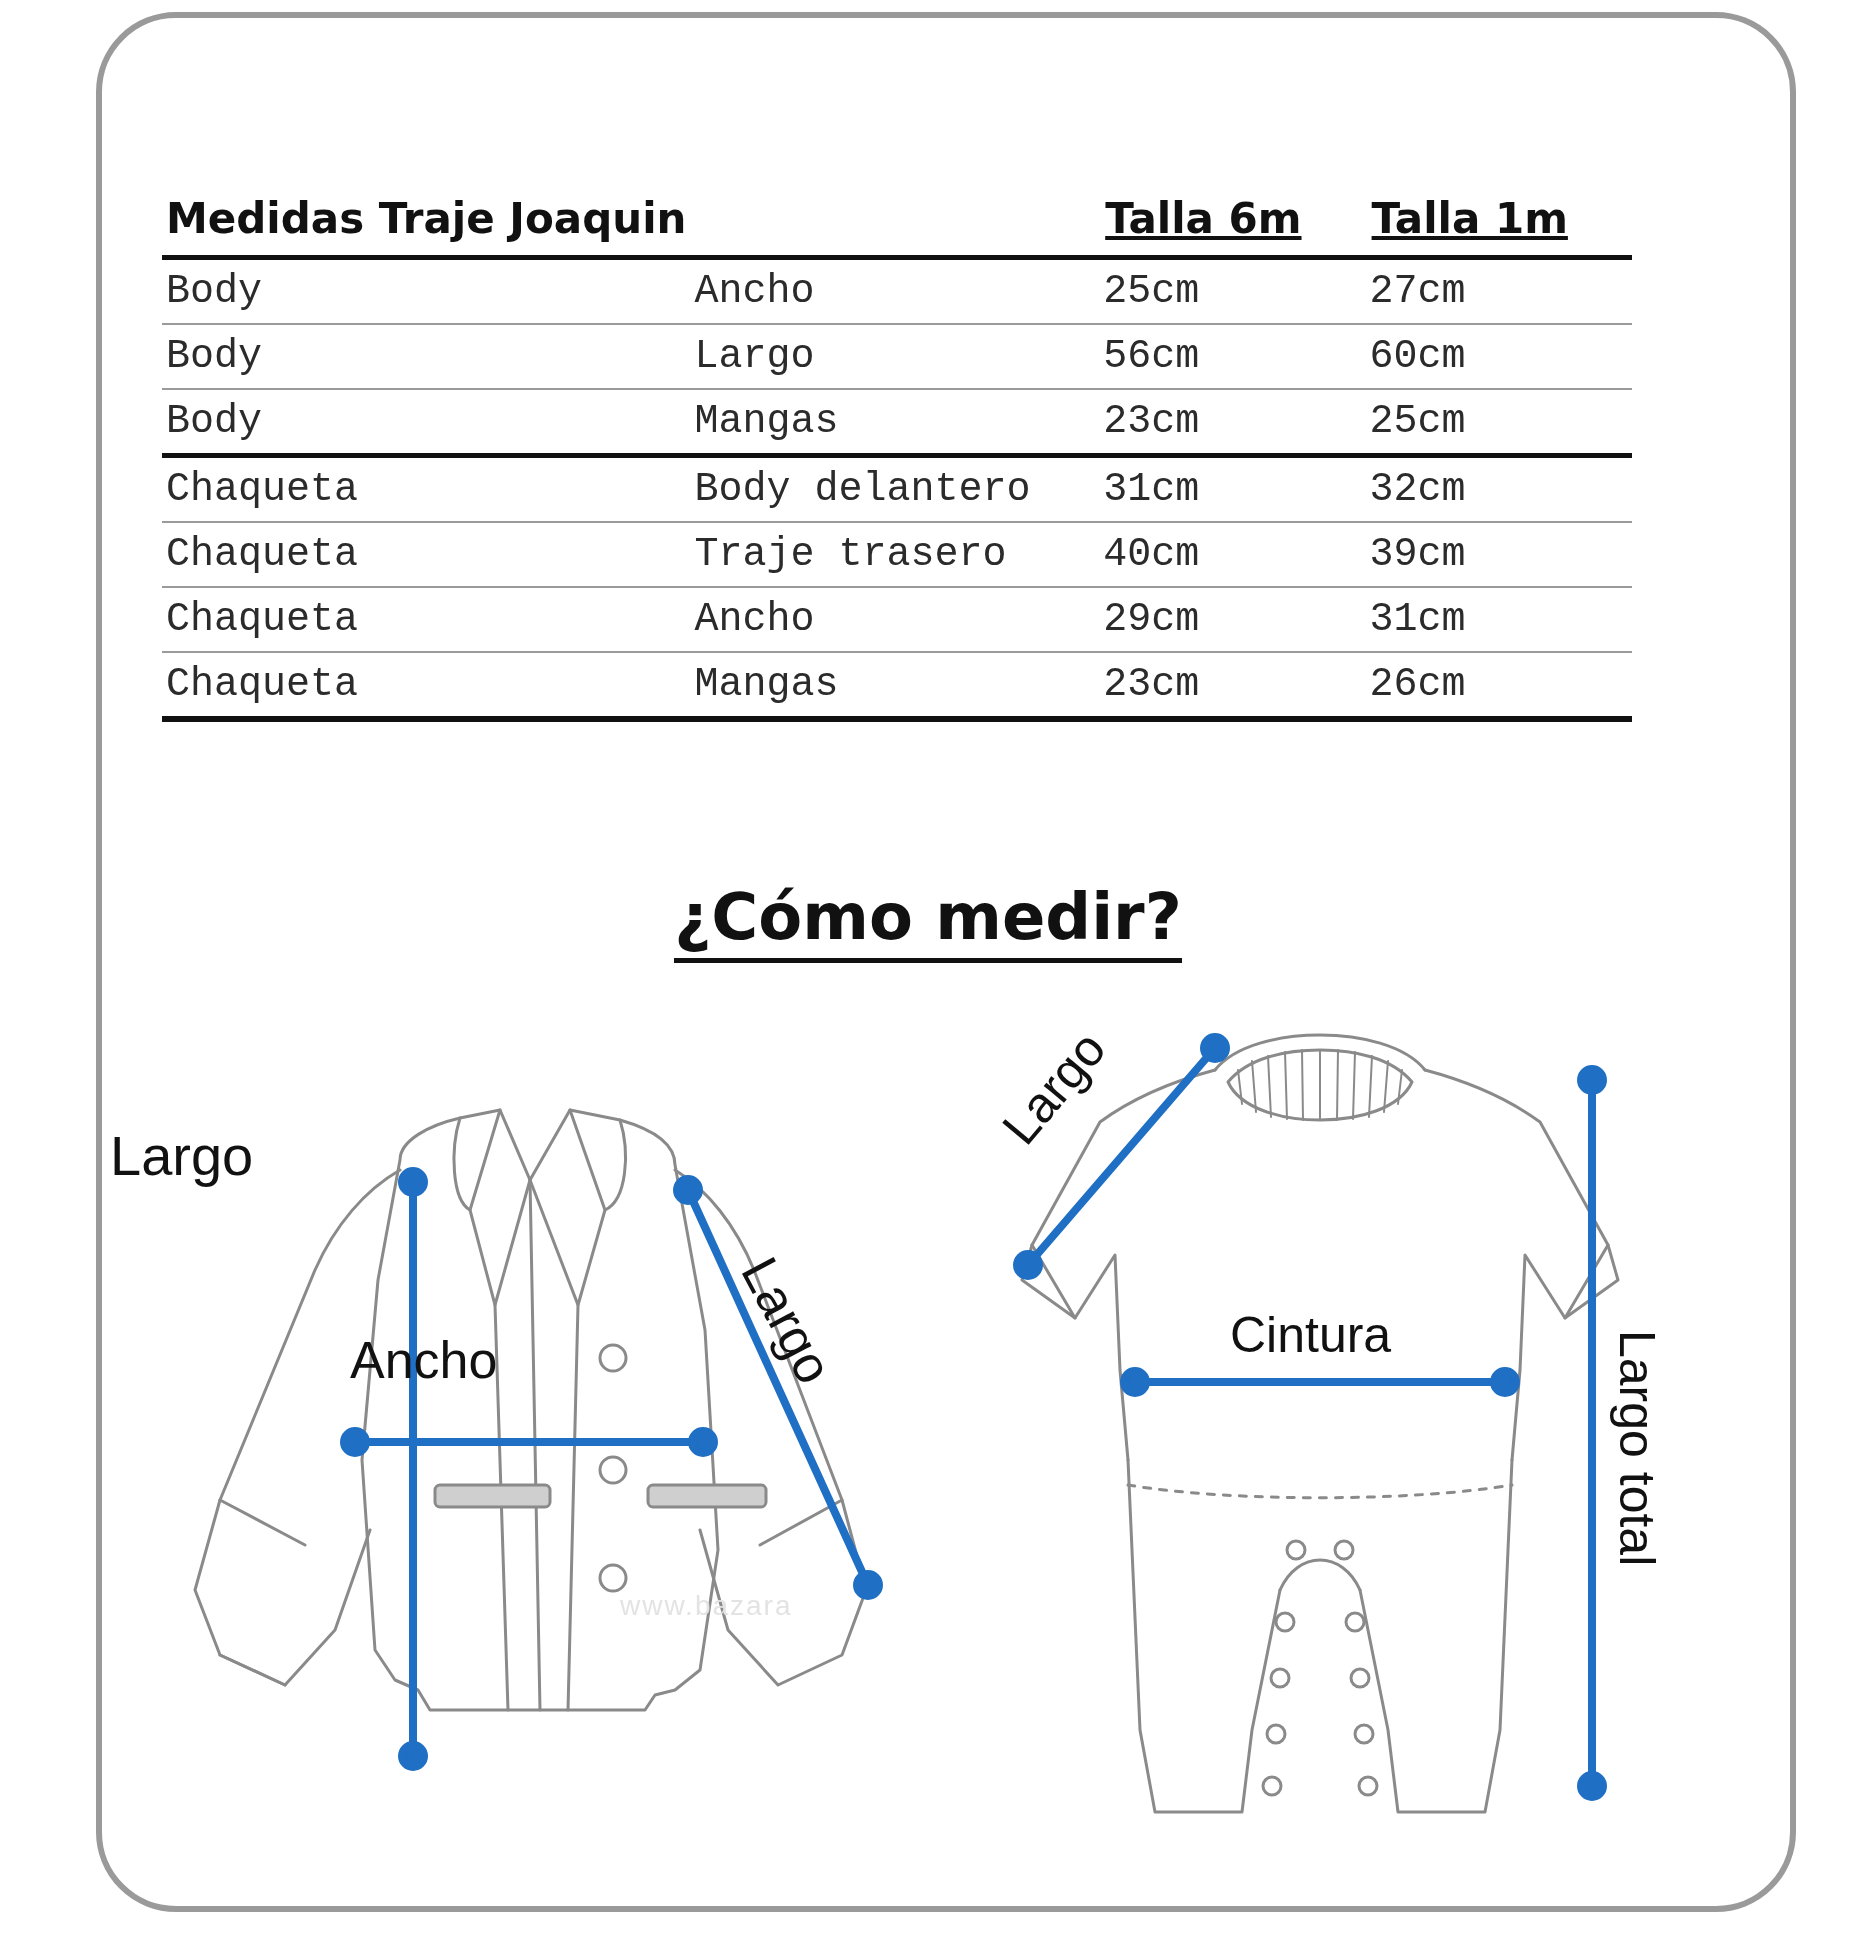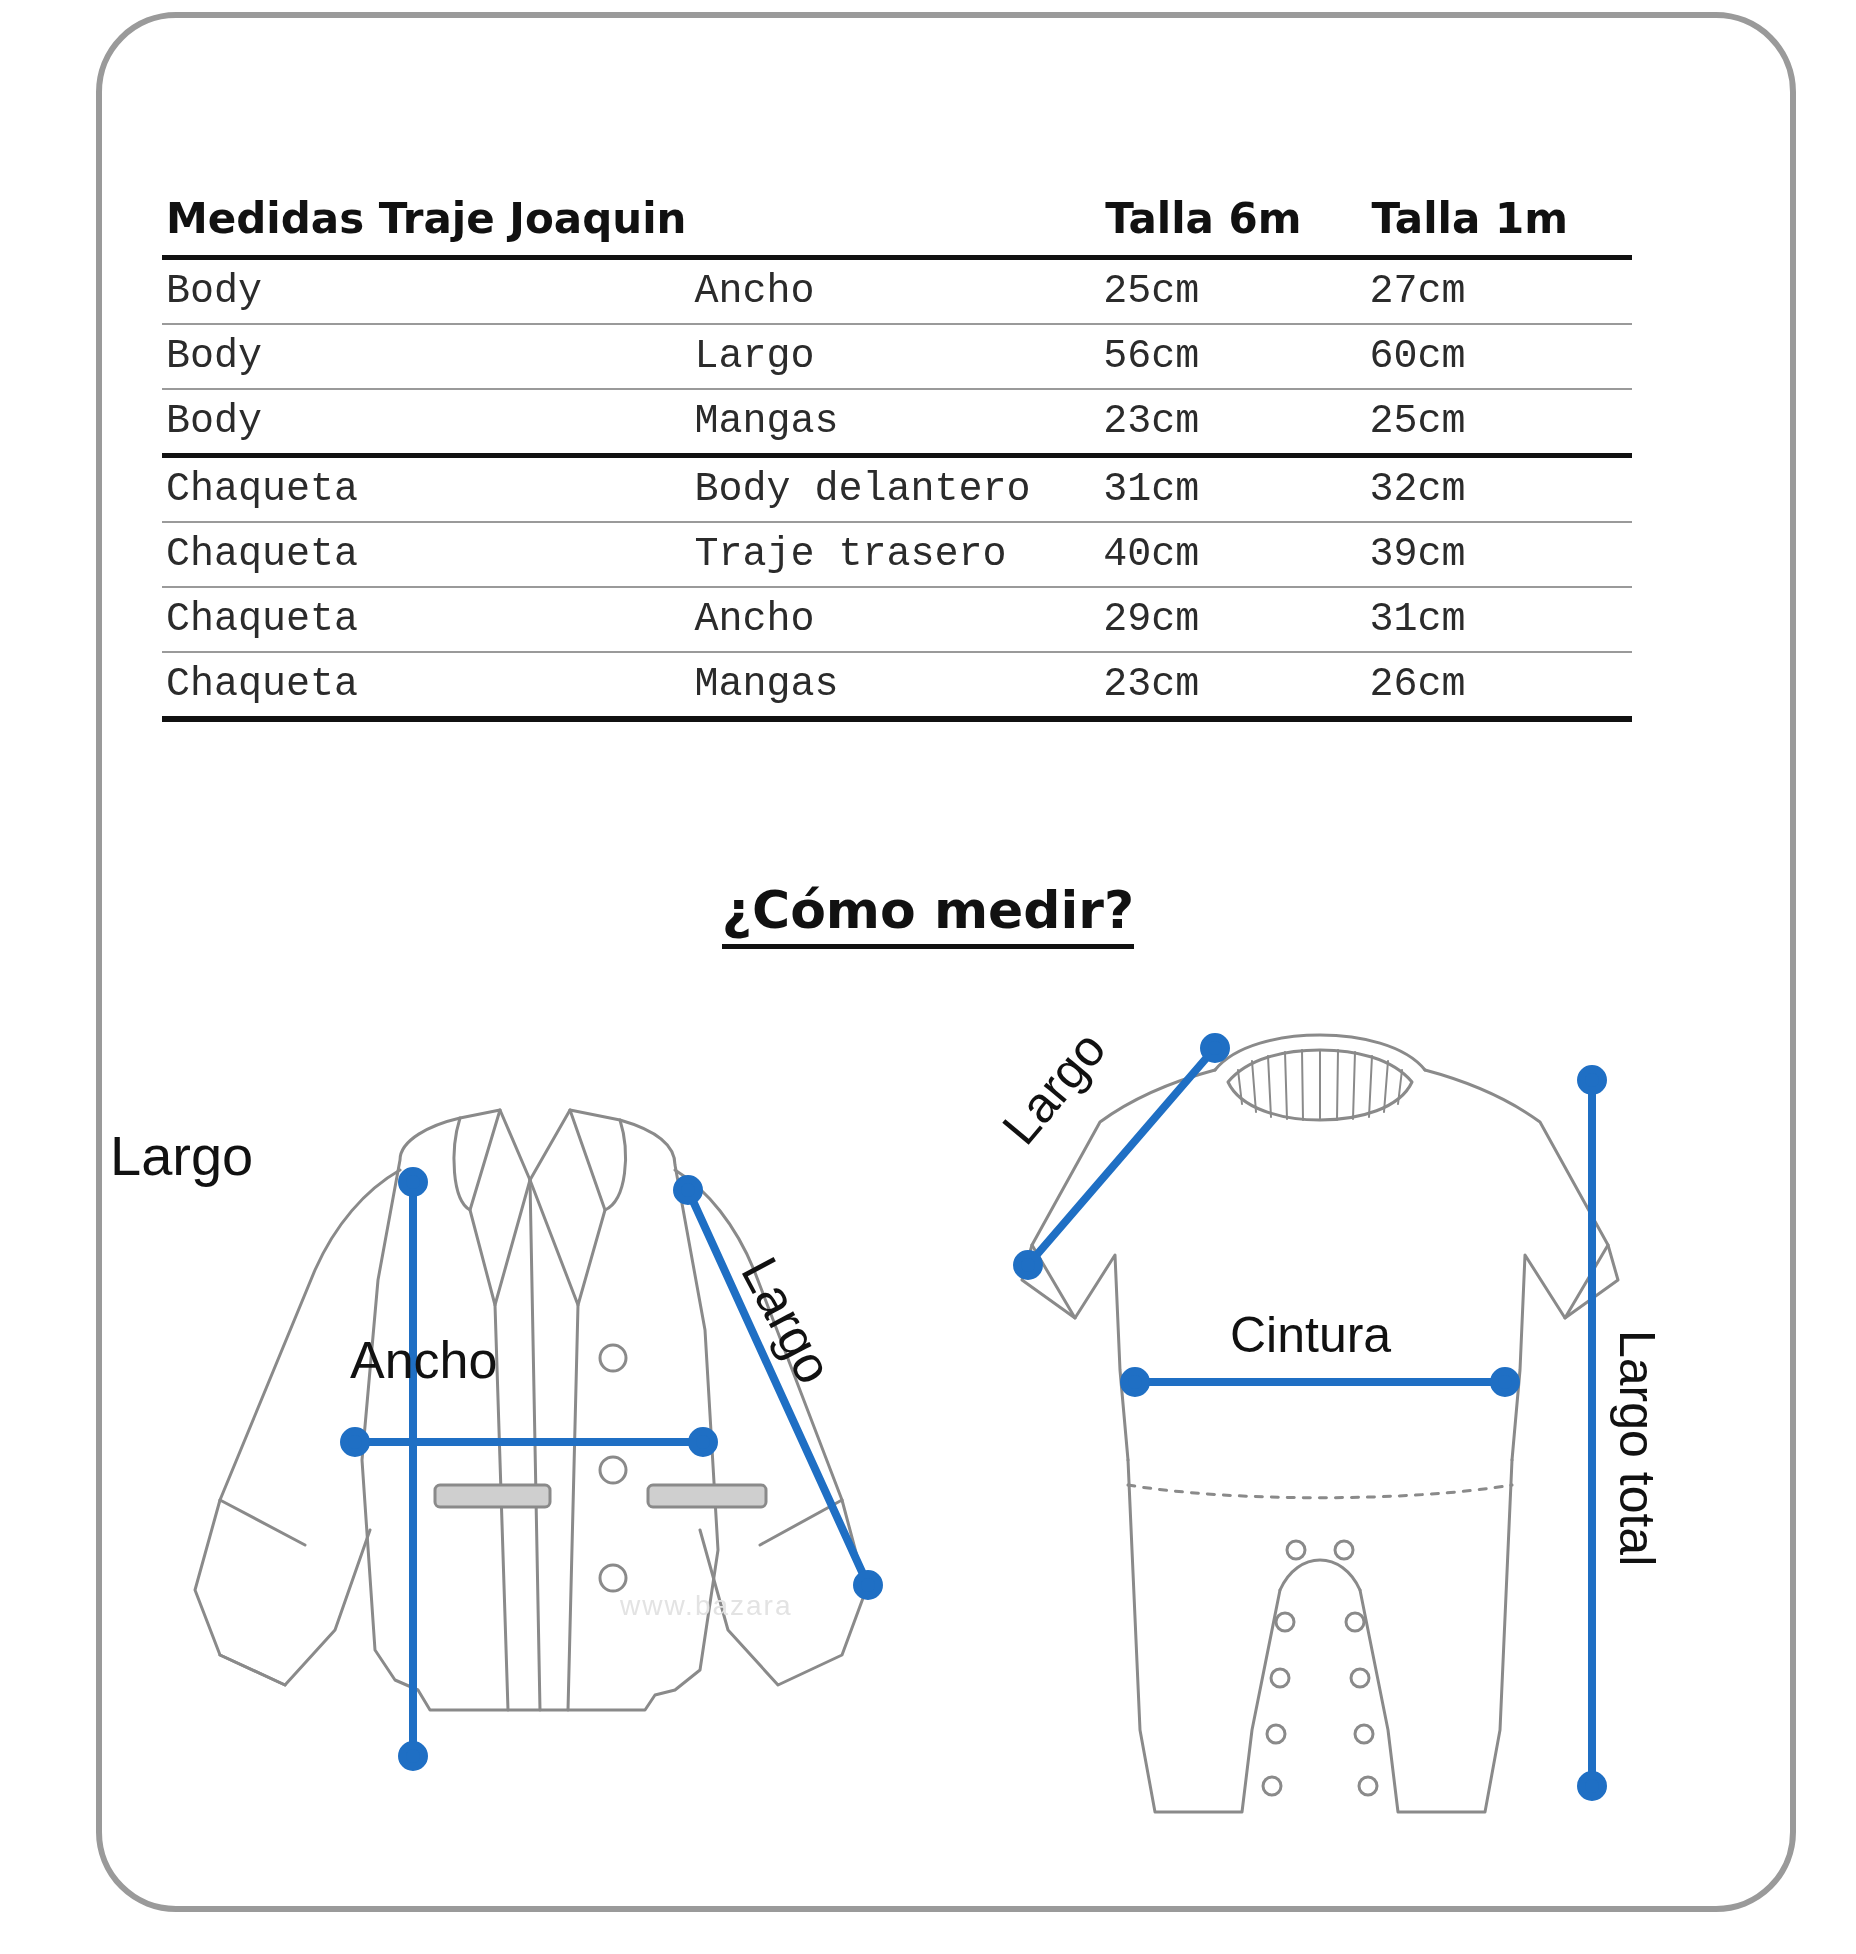--- a/index.html
+++ b/index.html
@@ -69,30 +69,30 @@
     border-bottom: 5px solid #111;
   }
   tbody tr:last-child {
     border-bottom: 6px solid #111;
   }
   .col-part { width: 300px; }
   .col-dim  { width: 480px; }
   .col-v1   { width: 330px; }
   .col-v2   { width: 330px; }
   .num { text-align: left; padding-left: 18px; }
-  thead th.num { padding-left: 6px; }
+  thead th.num { padding-left: 6px; text-decoration: underline; }
 
   
   .how-title {
     position: absolute;
     left: 0;
     top: 880px;
     width: 100%;
     text-align: center;
-    font-size: 52px;
+    font-size: 64px;
     font-weight: bold;
     color: #111;
   }
   .how-title span {
     border-bottom: 5px solid #111;
     padding-bottom: 4px;
   }
 
   
   .illus {

